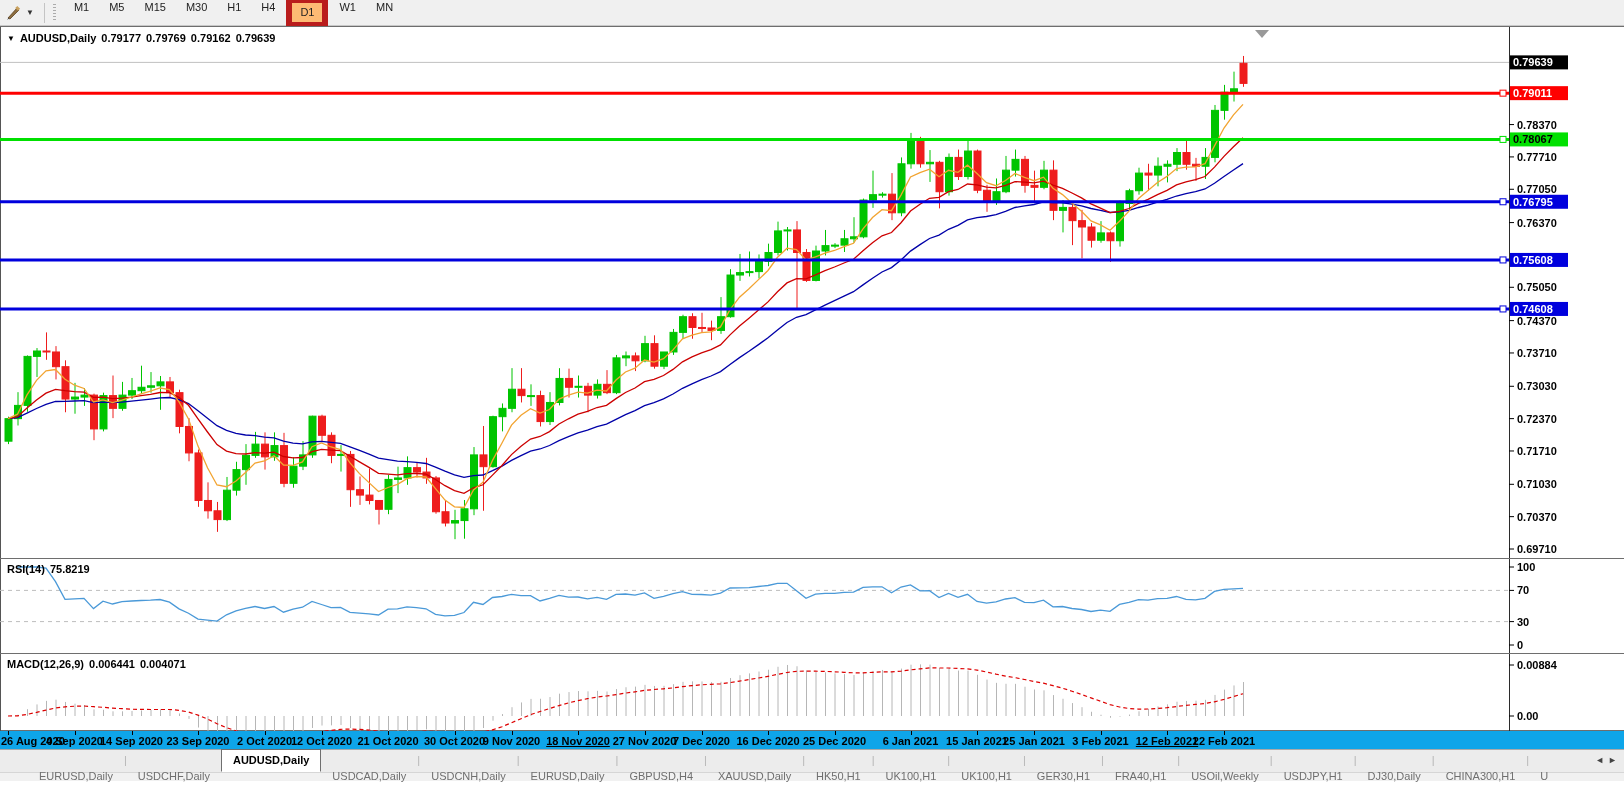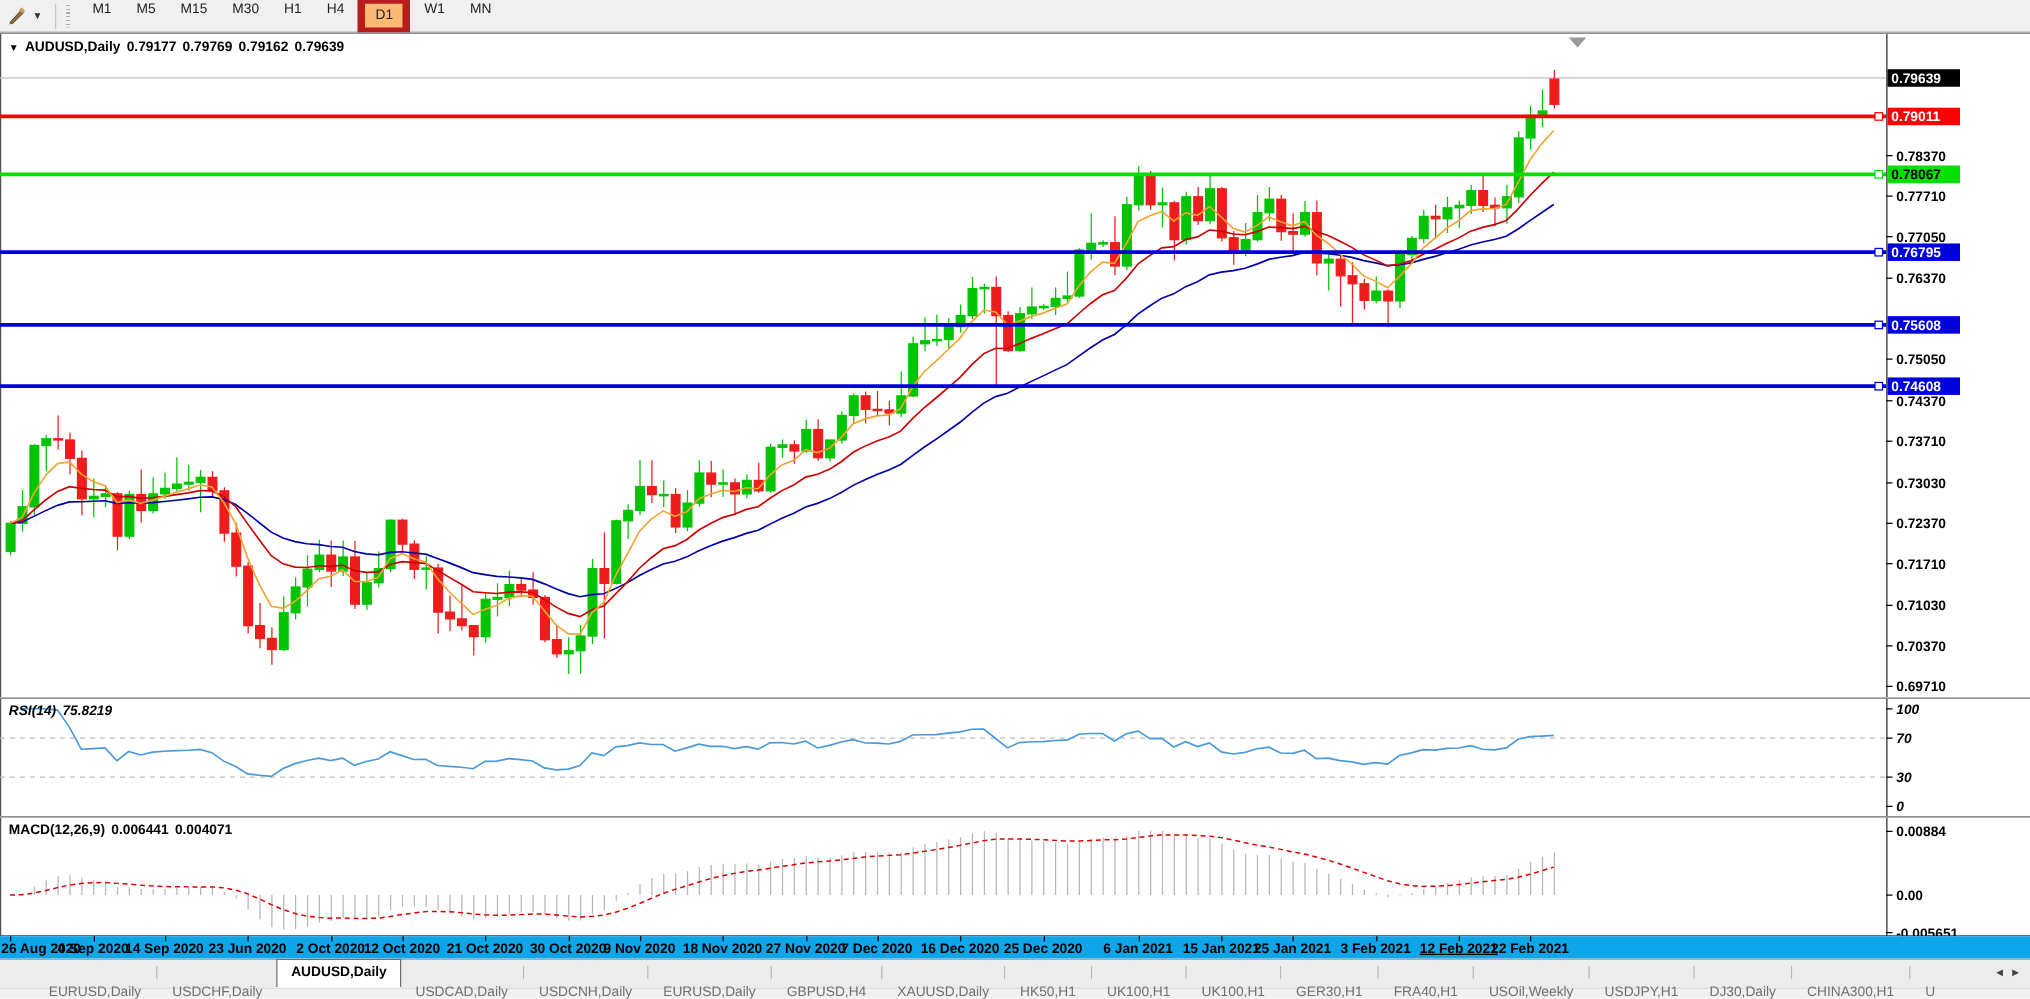--- a/index.html
+++ b/index.html
@@ -21,22 +21,22 @@
     background:repeating-linear-gradient(to bottom,#ababab 0 1px,transparent 1px 3px);
     background-size:3px 100%; background-repeat:no-repeat; background-position:2px 0; }
   .tf-btn {
     padding:2px 8px; margin:2px 1px; color:#222; border:1px solid transparent; border-radius:2px;
     line-height:15px; cursor:default; user-select:none;
   }
   .tf-btn.active { background:#fdba74; border:6px solid #b91c1c; }
   
   .panel { position:relative; width:1624px; background:#fff; }
   #chart-panel { height:532px; border-top:1px solid #6e6e6e; }
-  #rsi-panel   { height:95px;  border-top:1px solid #6e6e6e;font-style:italic; }
-  #macd-panel  { height:96px;  border-top:1px solid #6e6e6e; border-bottom:1px solid #6e6e6e; }
+  #rsi-panel   { height:95px;  border-top:1px solid #6e6e6e; }
+  #macd-panel  { height:78px;  border-top:1px solid #6e6e6e; border-bottom:1px solid #6e6e6e; }
   .panel svg { position:absolute; left:0; top:0; }
   .chart-header {
     position:absolute; left:7px; top:5px; font-weight:700; font-size:11px; color:#000;
     display:flex; gap:5px; align-items:center; z-index:5;
   }
   .chart-header .tri { font-size:8px; }
   .pane-label {
     position:absolute; left:7px; top:4px; font-weight:700; font-size:11px; color:#000; z-index:5;
     display:flex; gap:5px;
   }
@@ -605,33 +605,33 @@
 </div>
 
 <div id="date-axis">
     <div class="date-tick" style="left: 8px;"></div>
     <span class="date-label no-shift" style="left: 1px;">26 Aug 2020</span>
     <div class="date-tick" style="left: 74.5px;"></div>
     <span class="date-label" style="left: 74.5px;">4 Sep 2020</span>
     <div class="date-tick" style="left: 131.5px;"></div>
     <span class="date-label" style="left: 131.5px;">14 Sep 2020</span>
     <div class="date-tick" style="left: 198px;"></div>
-    <span class="date-label" style="left: 198px;">23 Jun 2020</span>
+    <span class="date-label" style="left: 198px;">23 Sep 2020</span>
     <div class="date-tick" style="left: 264.5px;"></div>
     <span class="date-label" style="left: 264.5px;">2 Oct 2020</span>
     <div class="date-tick" style="left: 321.5px;"></div>
     <span class="date-label" style="left: 321.5px;">12 Oct 2020</span>
     <div class="date-tick" style="left: 388px;"></div>
     <span class="date-label" style="left: 388px;">21 Oct 2020</span>
     <div class="date-tick" style="left: 454.5px;"></div>
     <span class="date-label" style="left: 454.5px;">30 Oct 2020</span>
     <div class="date-tick" style="left: 511.5px;"></div>
     <span class="date-label" style="left: 511.5px;">9 Nov 2020</span>
     <div class="date-tick" style="left: 578px;"></div>
-    <span class="date-label" style="left: 578px;">18 Nov 2020</span>
+    <span class="date-label" style="left: 578px; text-decoration: underline;">18 Nov 2020</span>
     <div class="date-tick" style="left: 644.5px;"></div>
     <span class="date-label" style="left: 644.5px;">27 Nov 2020</span>
     <div class="date-tick" style="left: 701.5px;"></div>
     <span class="date-label" style="left: 701.5px;">7 Dec 2020</span>
     <div class="date-tick" style="left: 768px;"></div>
     <span class="date-label" style="left: 768px;">16 Dec 2020</span>
     <div class="date-tick" style="left: 834.5px;"></div>
     <span class="date-label" style="left: 834.5px;">25 Dec 2020</span>
     <div class="date-tick" style="left: 910.5px;"></div>
     <span class="date-label" style="left: 910.5px;">6 Jan 2021</span>

